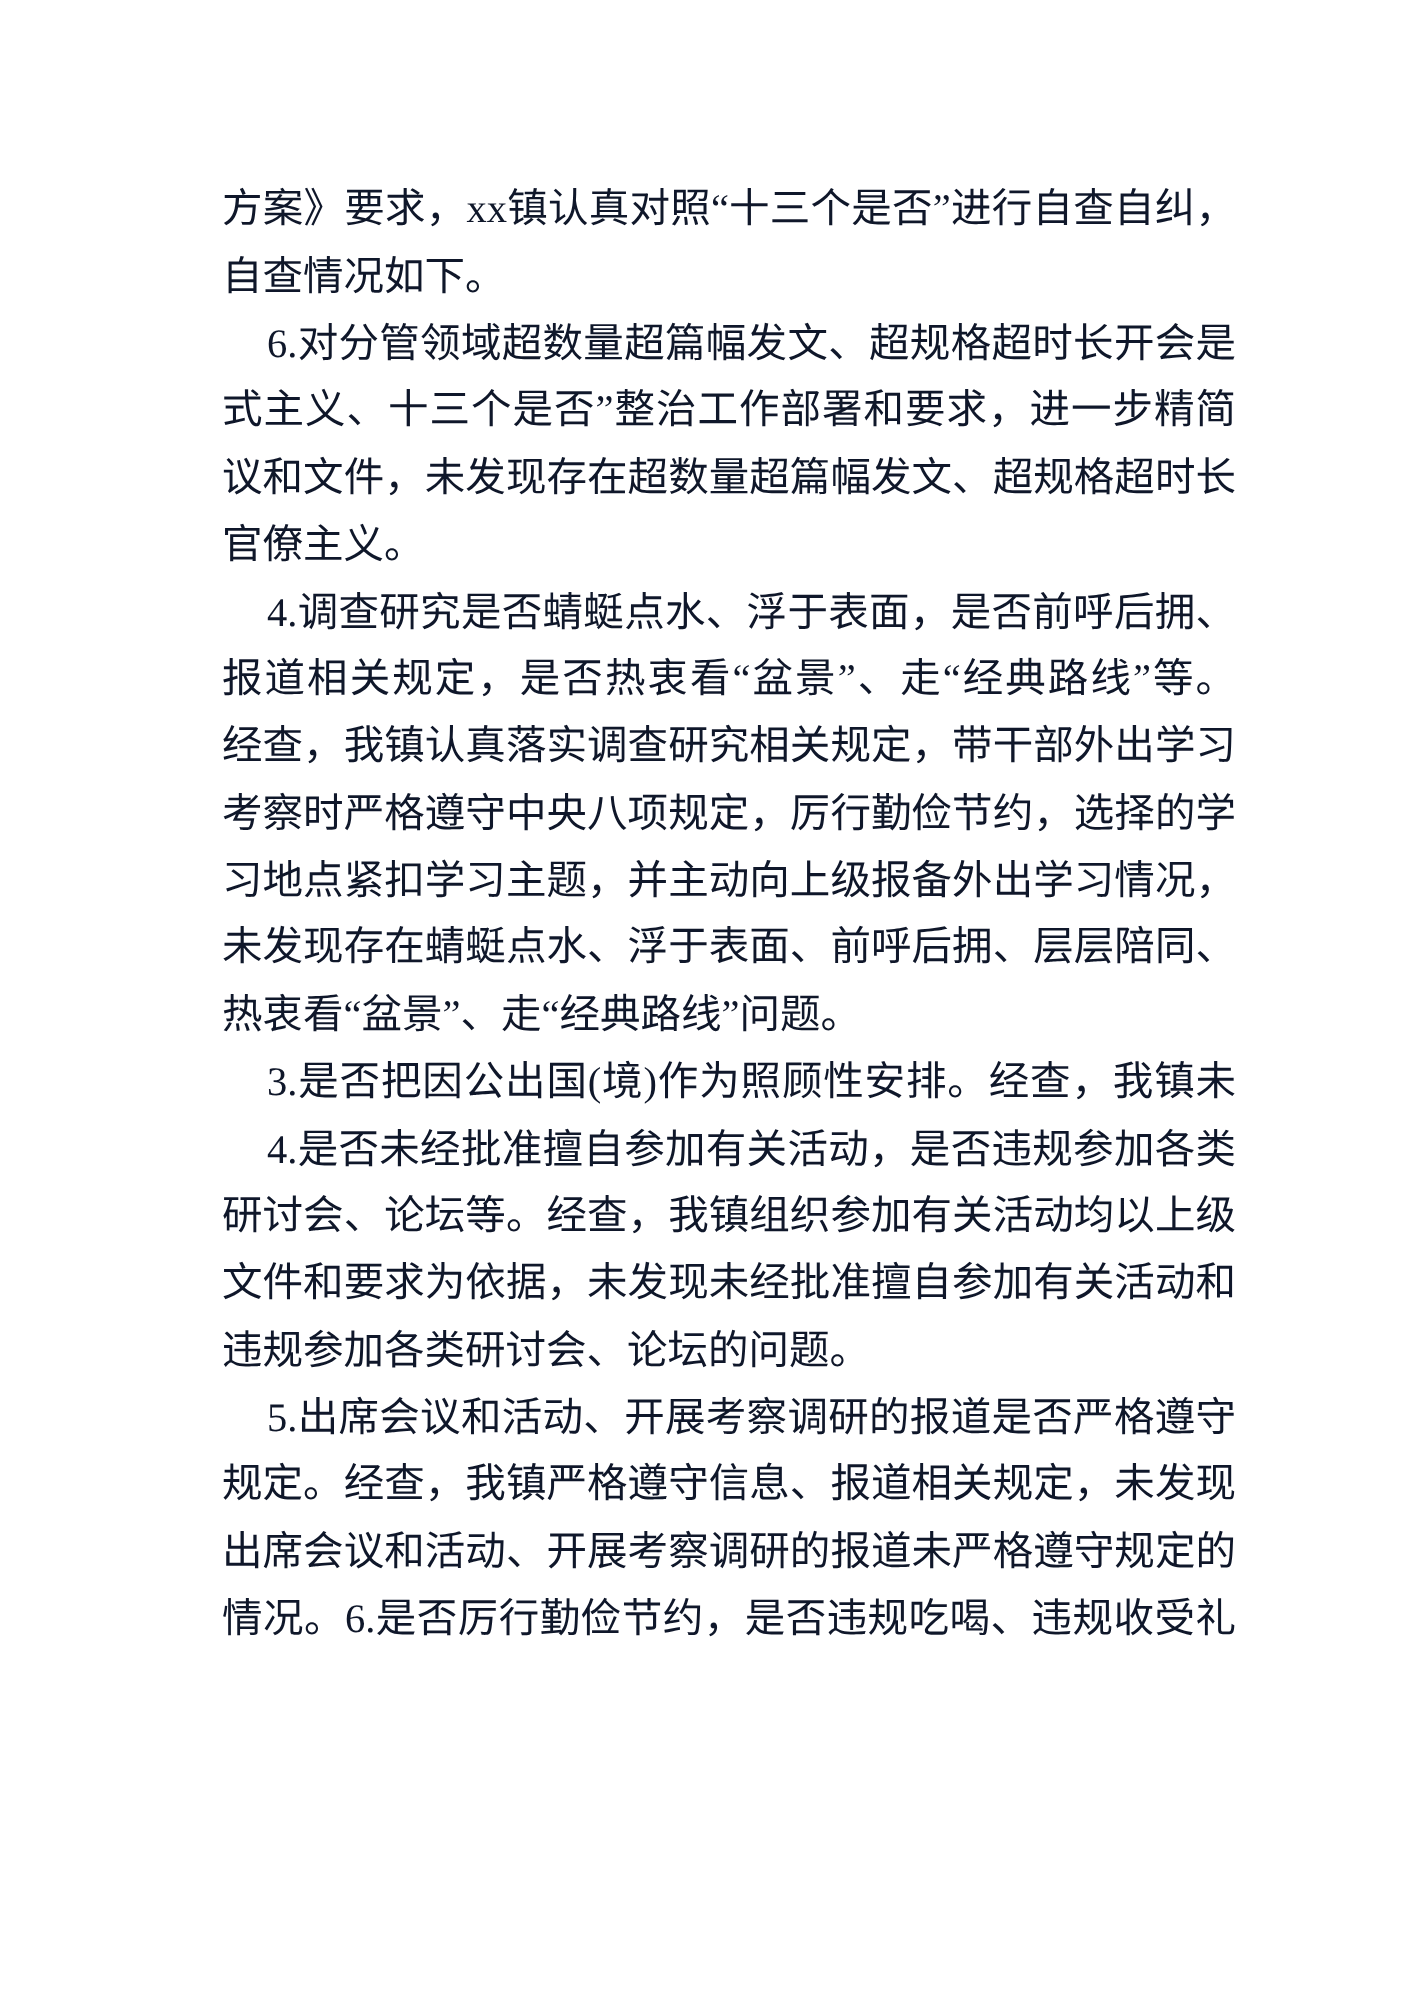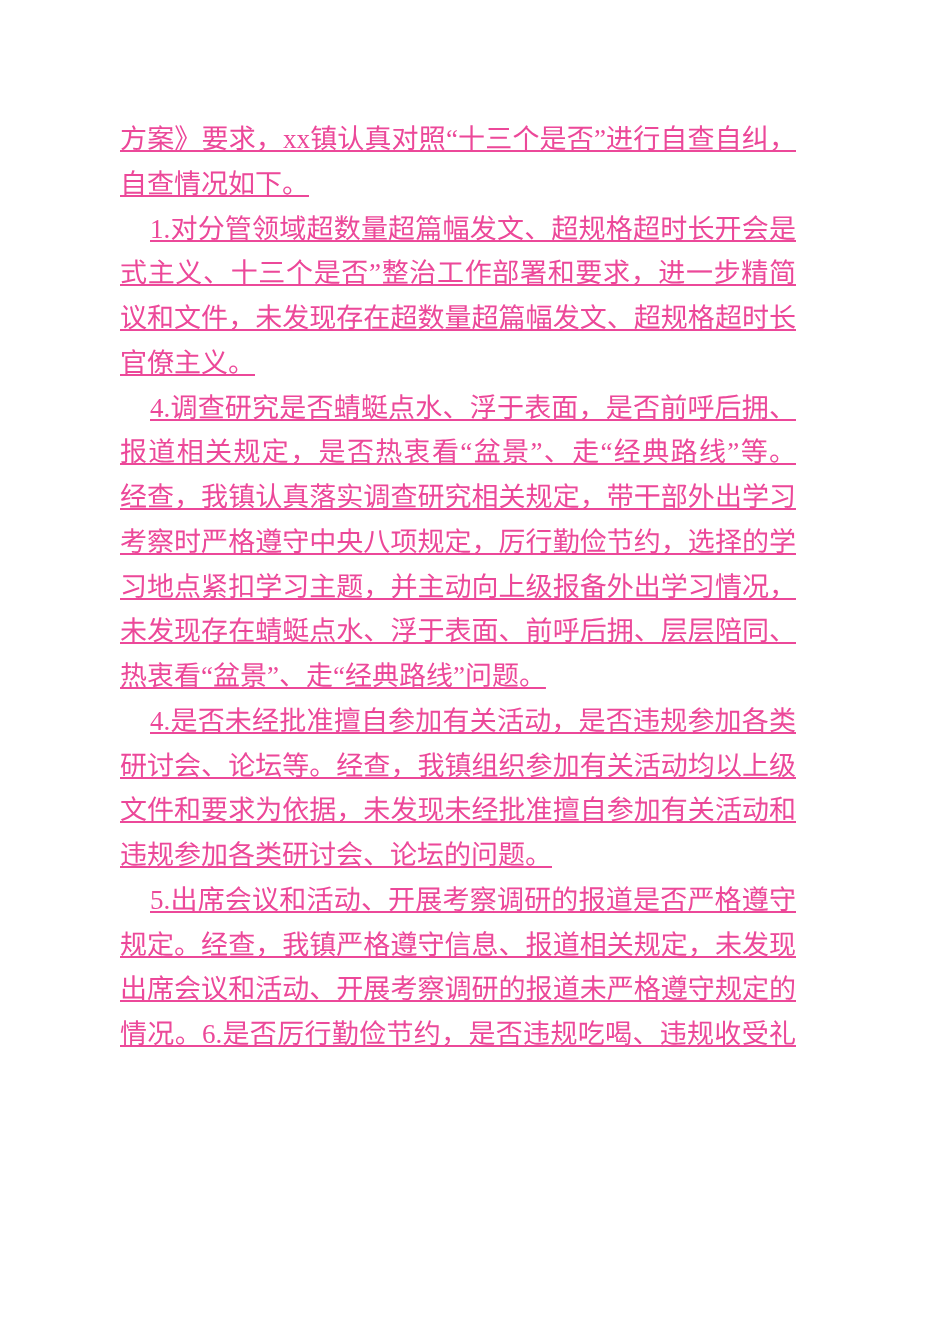--- a/index.html
+++ b/index.html
@@ -10,25 +10,24 @@
   .page {
     position: relative;
     width: 950px;
     height: 1344px;
     background: #ffffff;
     overflow: hidden;
     font-family: "Liberation Serif", "DejaVu Serif", serif;
   }
   .doc {
     position: absolute;
-    left: 120px;
+    left: 148px;
     top: 117px;
     width: 676px;
-    color: #ec4899;
-    text-decoration: underline;
+    color: #0f172a;
   }
   .para {
     margin: 0;
     padding: 0;
   }
   .line {
     font-size: 27px;
     line-height: 44.75px;
     height: 44.75px;
     overflow: hidden;
@@ -52,37 +51,38 @@
 
 <div class="page">
   <div class="doc">
 
     <div class="para">
       <div class="line">方案》要求，xx镇认真对照“十三个是否”进行自查自纠，</div>
       <div class="line end">自查情况如下。</div>
     </div>
 
     <div class="para">
-      <div class="line indent">1.对分管领域超数量超篇幅发文、超规格超时长开会是</div>
+      <div class="line indent">6.对分管领域超数量超篇幅发文、超规格超时长开会是</div>
       <div class="line">式主义、十三个是否”整治工作部署和要求，进一步精简会</div>
       <div class="line">议和文件，未发现存在超数量超篇幅发文、超规格超时长</div>
       <div class="line end">官僚主义。</div>
     </div>
 
     <div class="para">
       <div class="line indent">4.调查研究是否蜻蜓点水、浮于表面，是否前呼后拥、</div>
       <div class="line">报道相关规定，是否热衷看“盆景”、走“经典路线”等。</div>
       <div class="line">经查，我镇认真落实调查研究相关规定，带干部外出学习</div>
       <div class="line">考察时严格遵守中央八项规定，厉行勤俭节约，选择的学</div>
       <div class="line">习地点紧扣学习主题，并主动向上级报备外出学习情况，</div>
       <div class="line">未发现存在蜻蜓点水、浮于表面、前呼后拥、层层陪同、</div>
       <div class="line end">热衷看“盆景”、走“经典路线”问题。</div>
     </div>
 
     <div class="para">
+      <div class="line indent">3.是否把因公出国(境)作为照顾性安排。经查，我镇未</div>
     </div>
 
     <div class="para">
       <div class="line indent">4.是否未经批准擅自参加有关活动，是否违规参加各类</div>
       <div class="line">研讨会、论坛等。经查，我镇组织参加有关活动均以上级</div>
       <div class="line">文件和要求为依据，未发现未经批准擅自参加有关活动和</div>
       <div class="line end">违规参加各类研讨会、论坛的问题。</div>
     </div>
 
     <div class="para">

